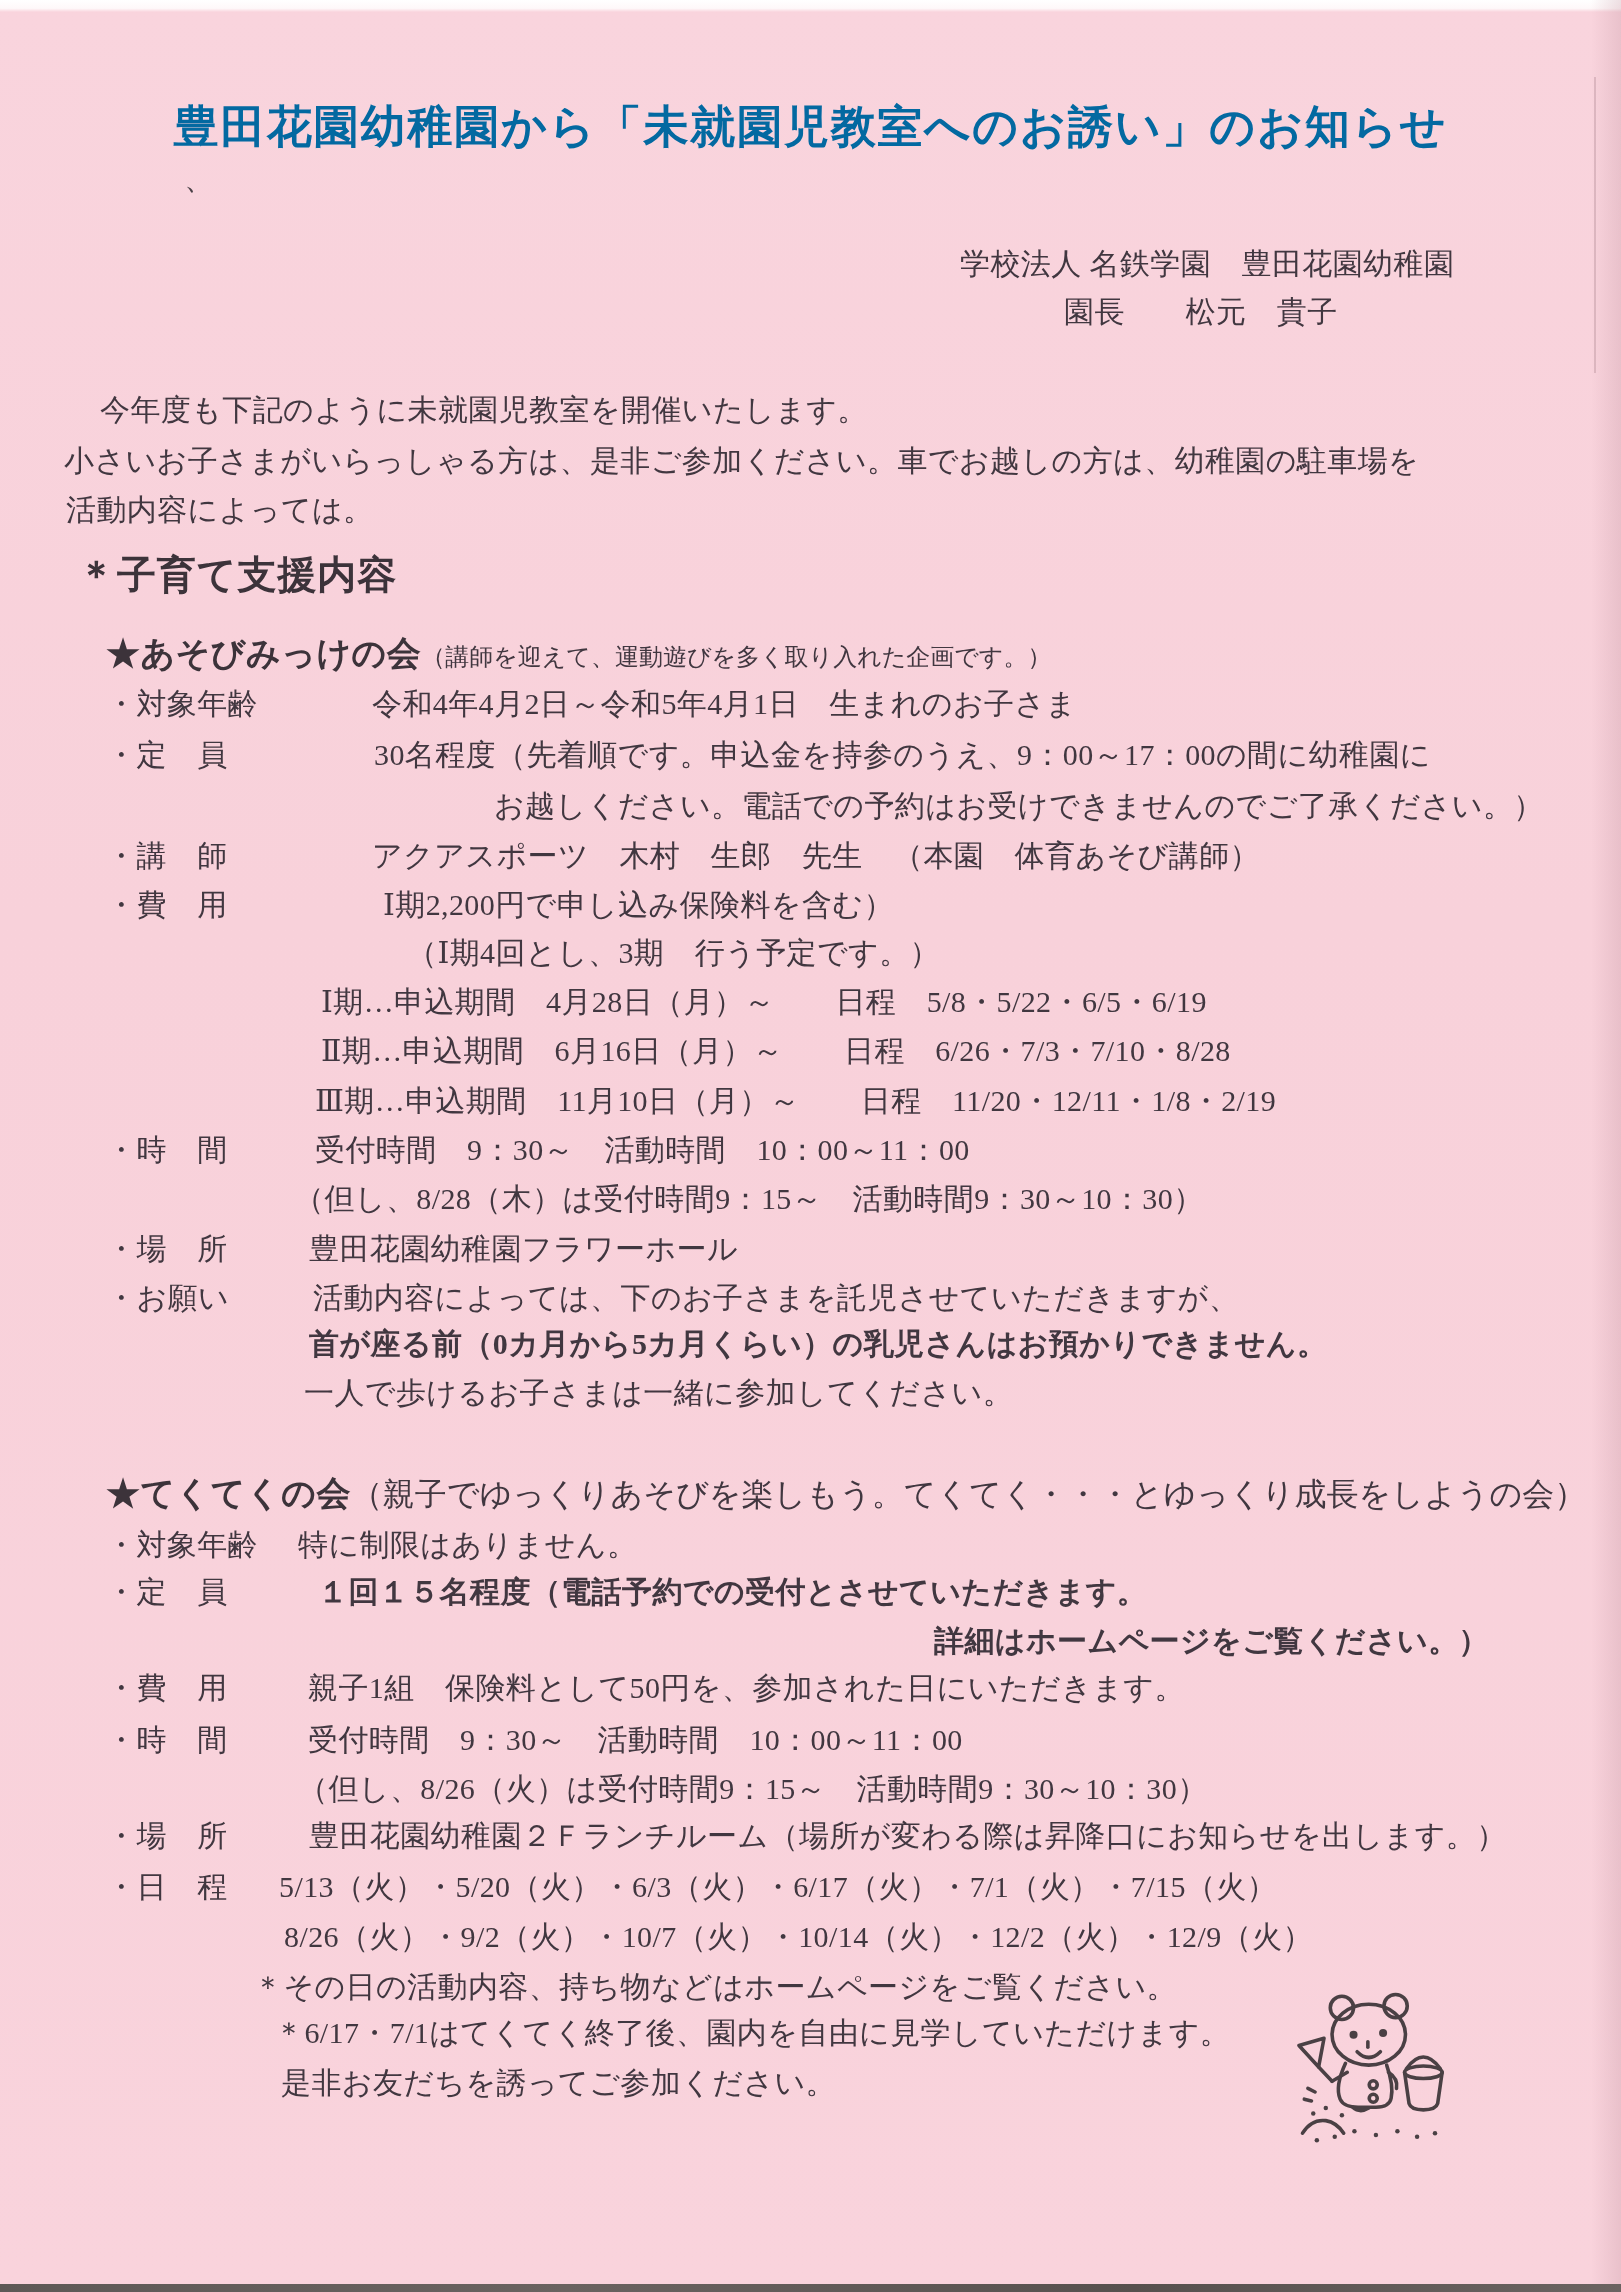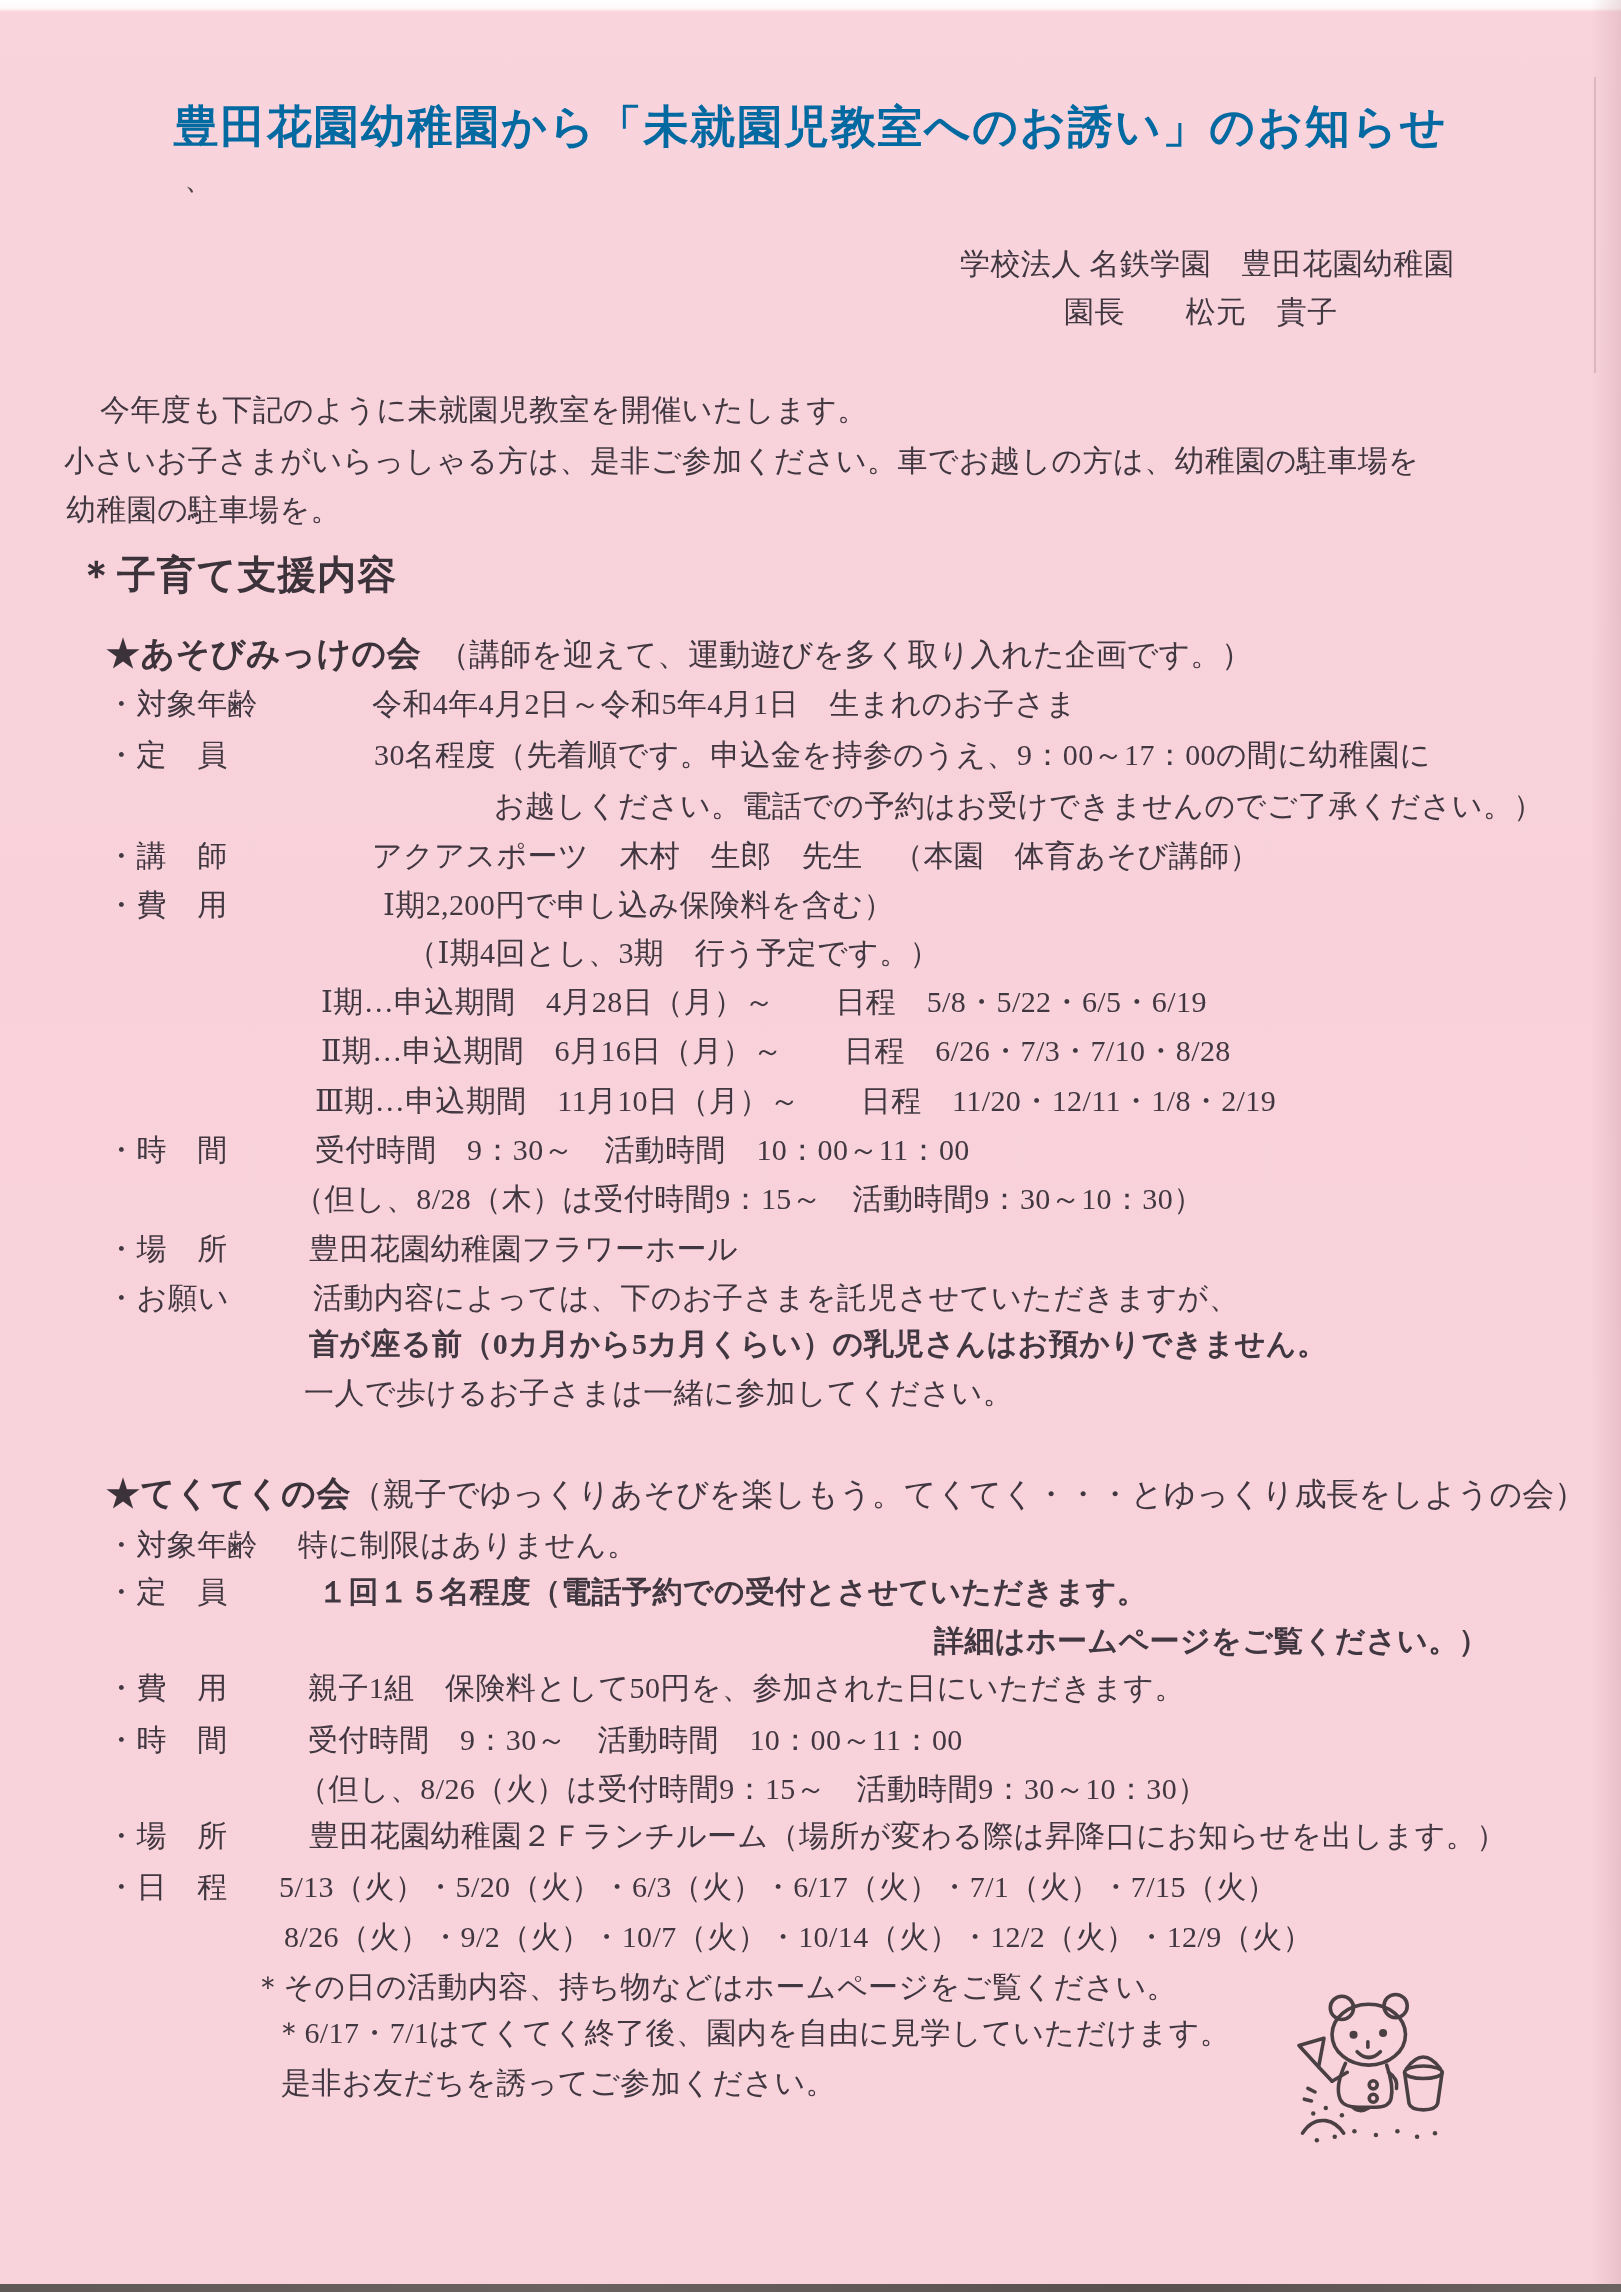--- a/index.html
+++ b/index.html
@@ -28,41 +28,41 @@
     position:absolute;left:1594px;top:77px;width:1.8px;height:296px;
     background:rgba(150,110,122,0.28);
   }
   .line{
     position:absolute;white-space:nowrap;color:#413740;font-size:30px;
     letter-spacing:0.4px;
   }
   .title{font-size:45px;font-weight:600;letter-spacing:1.8px;color:#0369a1;}
   .h-support{font-size:39px;font-weight:600;letter-spacing:0.9px;color:#3c333a;}
   .h-club{font-size:34px;font-weight:600;color:#3c333a;}
-  .h-note{font-size:31px;font-weight:500;letter-spacing:0;margin-left:17px;}
+  .h-note{font-size:24px;font-weight:500;letter-spacing:0;}
   .h-note-sm{font-size:32px;font-weight:500;letter-spacing:0;}
   .stray{font-size:30px;color:#4a4046;}
   .bear{position:absolute;left:1290px;top:1981px;width:179px;height:179px;}
 </style>
 </head>
 <body>
 
 <div class="paper"></div>
 <div class="scan-top"></div>
 <div class="scan-right-shade"></div>
 <div class="scan-line"></div>
 
 <div class="line title" style="left:50%;top:97px;transform:translateX(-50%);">豊田花園幼稚園から「未就園児教室へのお誘い」のお知らせ</div>
 <div class="line stray" style="left:184px;top:159px;">、</div>
 <div class="line" style="left:960px;top:244px;">学校法人 名鉄学園　豊田花園幼稚園</div>
 <div class="line" style="left:1064px;top:292px;">園長　　松元　貴子</div>
 
 <div class="line" style="left:100px;top:390px;">今年度も下記のように未就園児教室を開催いたします。</div>
 <div class="line" style="left:64px;top:441px;">小さいお子さまがいらっしゃる方は、是非ご参加ください。車でお越しの方は、幼稚園の駐車場を</div>
-<div class="line" style="left:66px;top:490px;">幼稚園の駐車場を。</div>
+<div class="line" style="left:66px;top:490px;">活動内容によっては。</div>
 
 <div class="line h-support" style="left:77px;top:548px;">＊子育て支援内容</div>
 
 <div class="line" style="left:106px;top:631px;">
   <span class="h-club">★</span><span class="h-club">あそびみっけの会</span><span class="h-note">（講師を迎えて、運動遊びを多く取り入れた企画です。）</span>
 </div>
 
 <div class="line" style="left:106px;top:684px;">・対象年齢</div>
 <div class="line" style="left:372px;top:684px;">令和4年4月2日～令和5年4月1日　生まれのお子さま</div>
 

